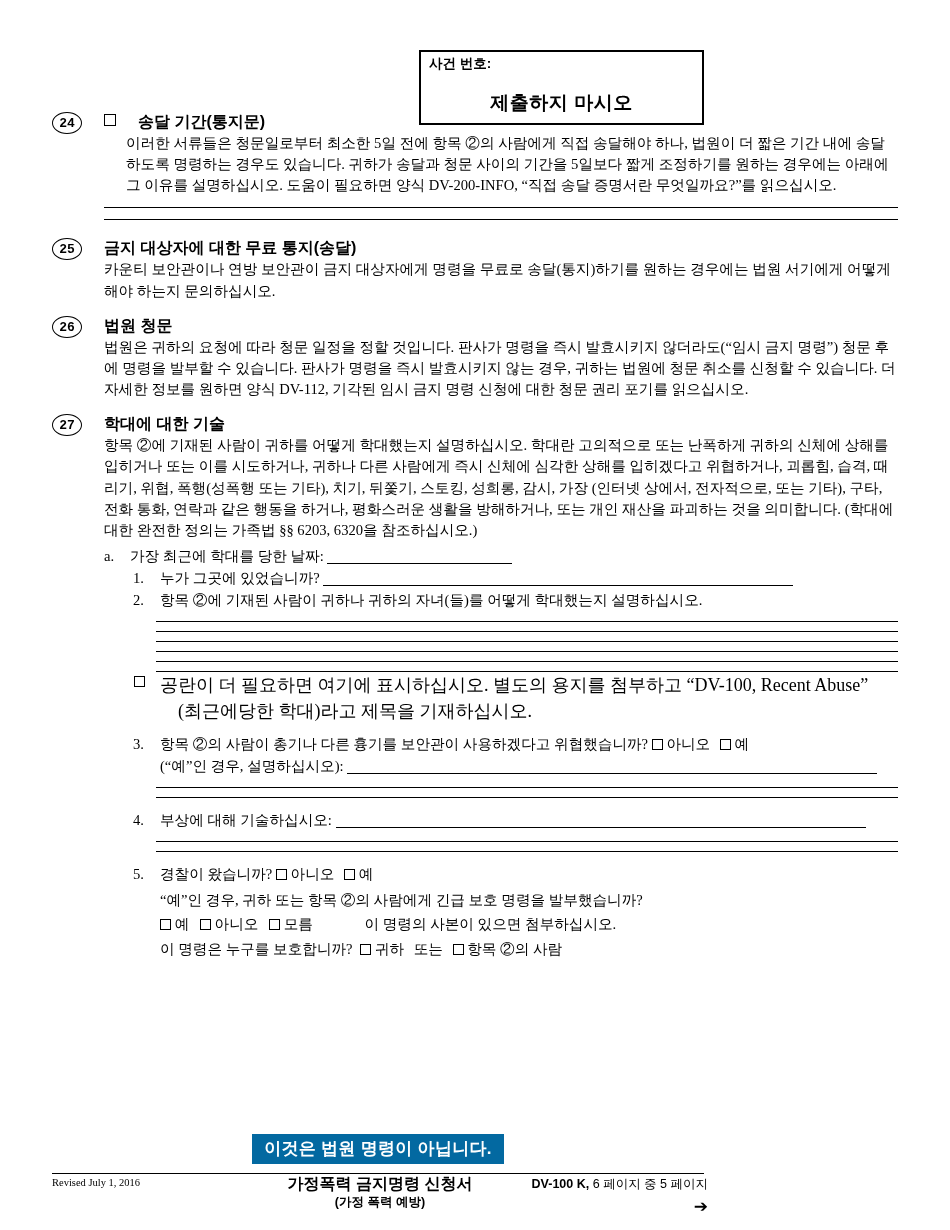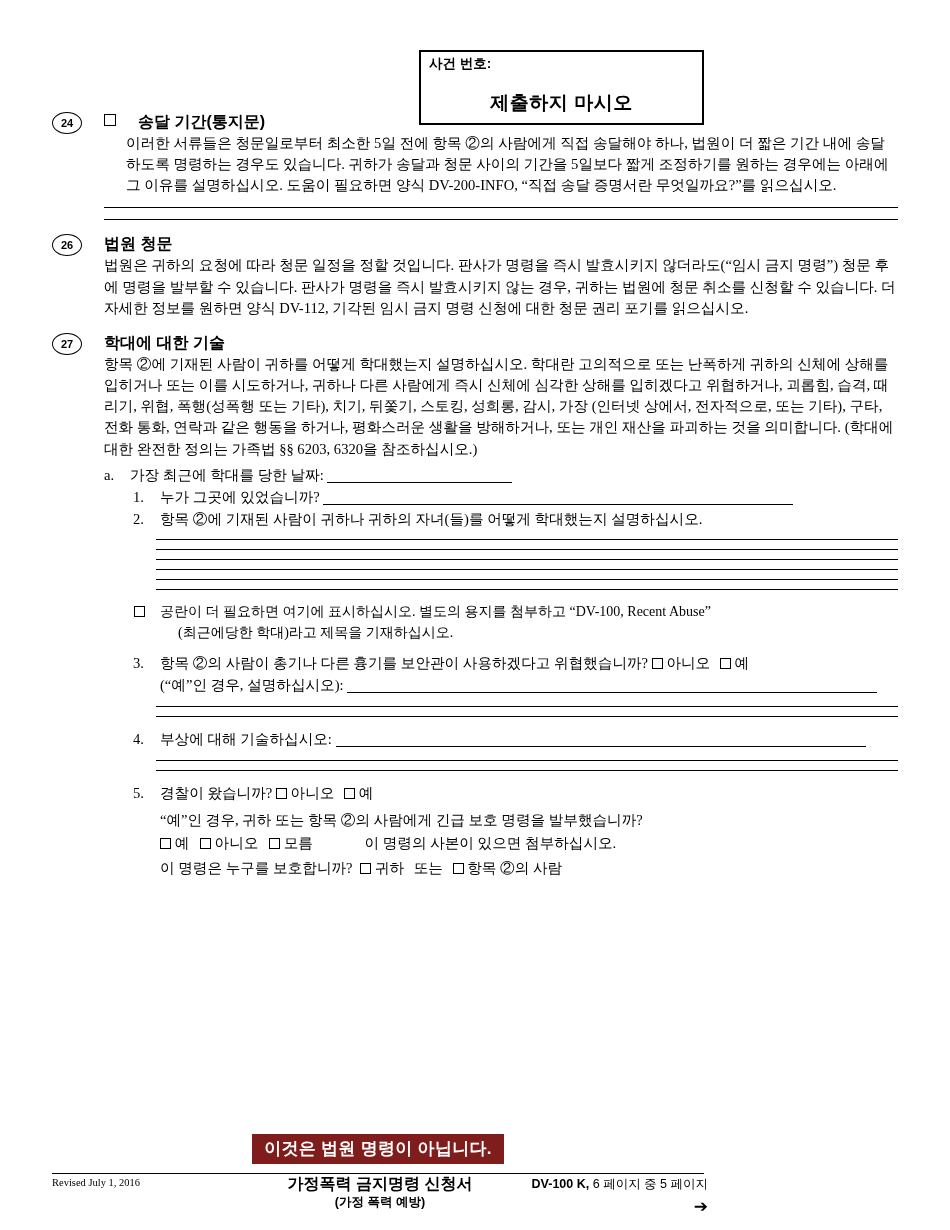--- a/index.html
+++ b/index.html
@@ -60,22 +60,22 @@
     margin-bottom: 11px;
   }
   .circle-num {
     position: absolute;
     left: 0;
     top: 0;
     width: 30px;
     height: 22px;
     border: 1.6px solid #000;
     border-radius: 50%;
-    font-size: 11px;
-    font-family: Liberation Sans, sans-serif;
+    font-size: 13px;
+    font-family: Liberation Mono, monospace;
     font-weight: bold;
     text-align: center;
     line-height: 21px;
     box-sizing: border-box;
   }
   .item-head {
     font-size: 16px;
     font-weight: bold;
     font-family: "Liberation Sans", sans-serif;
     line-height: 1.25;
@@ -152,21 +152,21 @@
 
   
   .not-order {
     position: absolute;
     left: 0;
     right: 0;
     bottom: 66px;
     text-align: center;
   }
   .not-order span {
-    background: #7f1d1d;
+    background: #0369a1;
     color: #fff;
     font-family: "Liberation Sans", sans-serif;
     font-weight: bold;
     font-size: 17px;
     padding: 3px 12px 4px 12px;
     display: inline-block;
     letter-spacing: 0.3px;
   }
   .footer-rule {
     position: absolute;
@@ -239,20 +239,27 @@
       <div class="circle-num">24</div>
       <div class="item-head">
         <span class="chk"></span>
         <span>송달 기간(통지문)</span>
       </div>
       <div class="body-txt indent-body">이러한 서류들은 청문일로부터 최소한 5일 전에 항목 ②의 사람에게 직접 송달해야 하나, 법원이 더 짧은 기간 내에 송달하도록 명령하는 경우도 있습니다. 귀하가 송달과 청문 사이의 기간을 5일보다 짧게 조정하기를 원하는 경우에는 아래에 그 이유를 설명하십시오. 도움이 필요하면 양식 DV-200-INFO, “직접 송달 증명서란 무엇일까요?”를 읽으십시오.</div>
       <div class="rule"></div>
       <div class="rule"></div>
     </div>
 
+    <div class="item" style="margin-top:18px;">
+      <div class="circle-num">25</div>
+      <div class="item-head">
+        <span>금지 대상자에 대한 무료 통지(송달)</span>
+      </div>
+      <div class="body-txt">카운티 보안관이나 연방 보안관이 금지 대상자에게 명령을 무료로 송달(통지)하기를 원하는 경우에는 법원 서기에게 어떻게 해야 하는지 문의하십시오.</div>
+    </div>
 
     <div class="item" style="margin-top:14px;">
       <div class="circle-num">26</div>
       <div class="item-head">
         <span>법원 청문</span>
       </div>
       <div class="body-txt">법원은 귀하의 요청에 따라 청문 일정을 정할 것입니다. 판사가 명령을 즉시 발효시키지 않더라도(“임시 금지 명령”) 청문 후에 명령을 발부할 수 있습니다. 판사가 명령을 즉시 발효시키지 않는 경우, 귀하는 법원에 청문 취소를 신청할 수 있습니다. 더 자세한 정보를 원하면 양식 DV-112, 기각된 임시 금지 명령 신청에 대한 청문 권리 포기를 읽으십시오.</div>
     </div>
 
     <div class="item" style="margin-top:14px;">
@@ -281,21 +288,21 @@
 
       <div style="padding-left:52px;">
         <div class="rule tight"></div>
         <div class="rule tight"></div>
         <div class="rule tight"></div>
         <div class="rule tight"></div>
         <div class="rule tight"></div>
         <div class="rule tight"></div>
       </div>
 
-      <div style="padding-left:56px; margin-top:12px; font-size:14px; line-height:1.45; position:relative;">
+      <div style="padding-left:56px; margin-top:0; font-size:18px; line-height:1.45; position:relative;">
         <span class="chk-sm" style="position:absolute; left:30px; top:4px;"></span>
         <div>공란이 더 필요하면 여기에 표시하십시오. 별도의 용지를 첨부하고 “DV-100, Recent Abuse”</div>
         <div style="padding-left:18px;">(최근에당한 학대)라고 제목을 기재하십시오.</div>
       </div>
 
       <div class="sub2" style="margin-left:26px; margin-top:10px;">
         <span class="mk">3.</span>
         <span>항목 ②의 사람이 총기나 다른 흉기를 보안관이 사용하겠다고 위협했습니까?</span>
         <span class="nowrap">
           <span class="chk-sm"></span>

